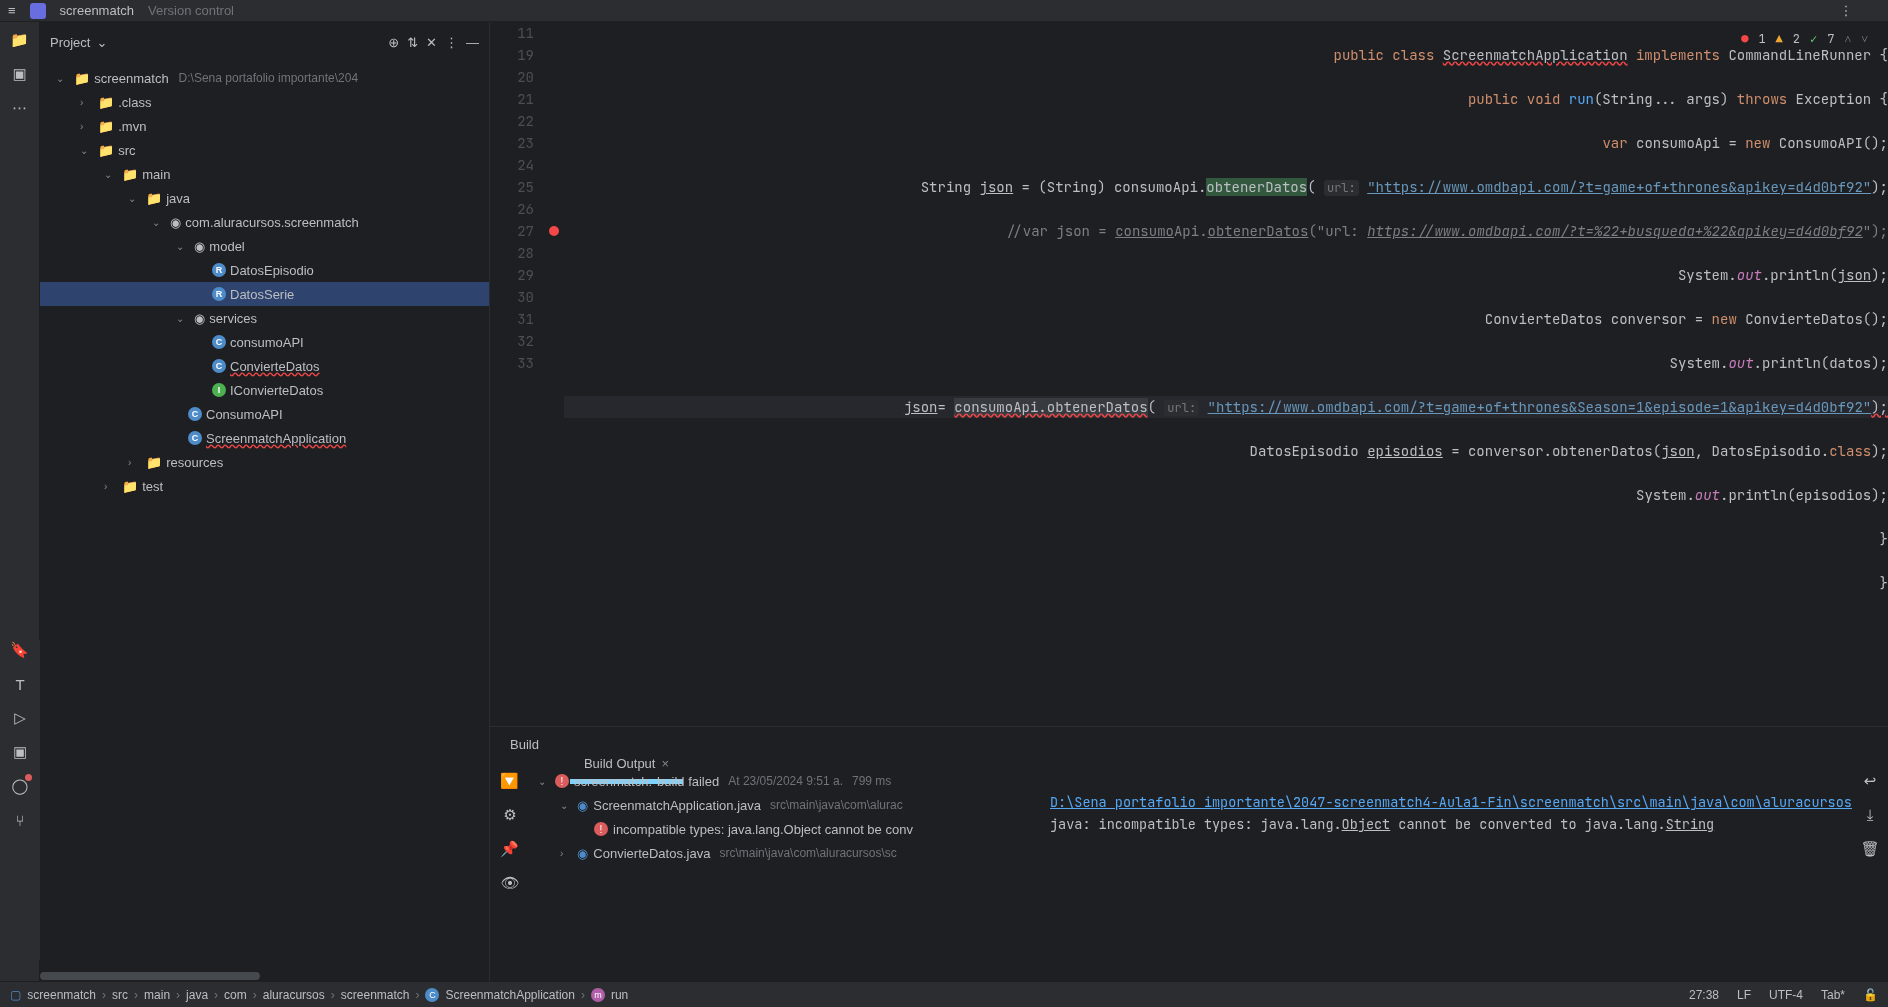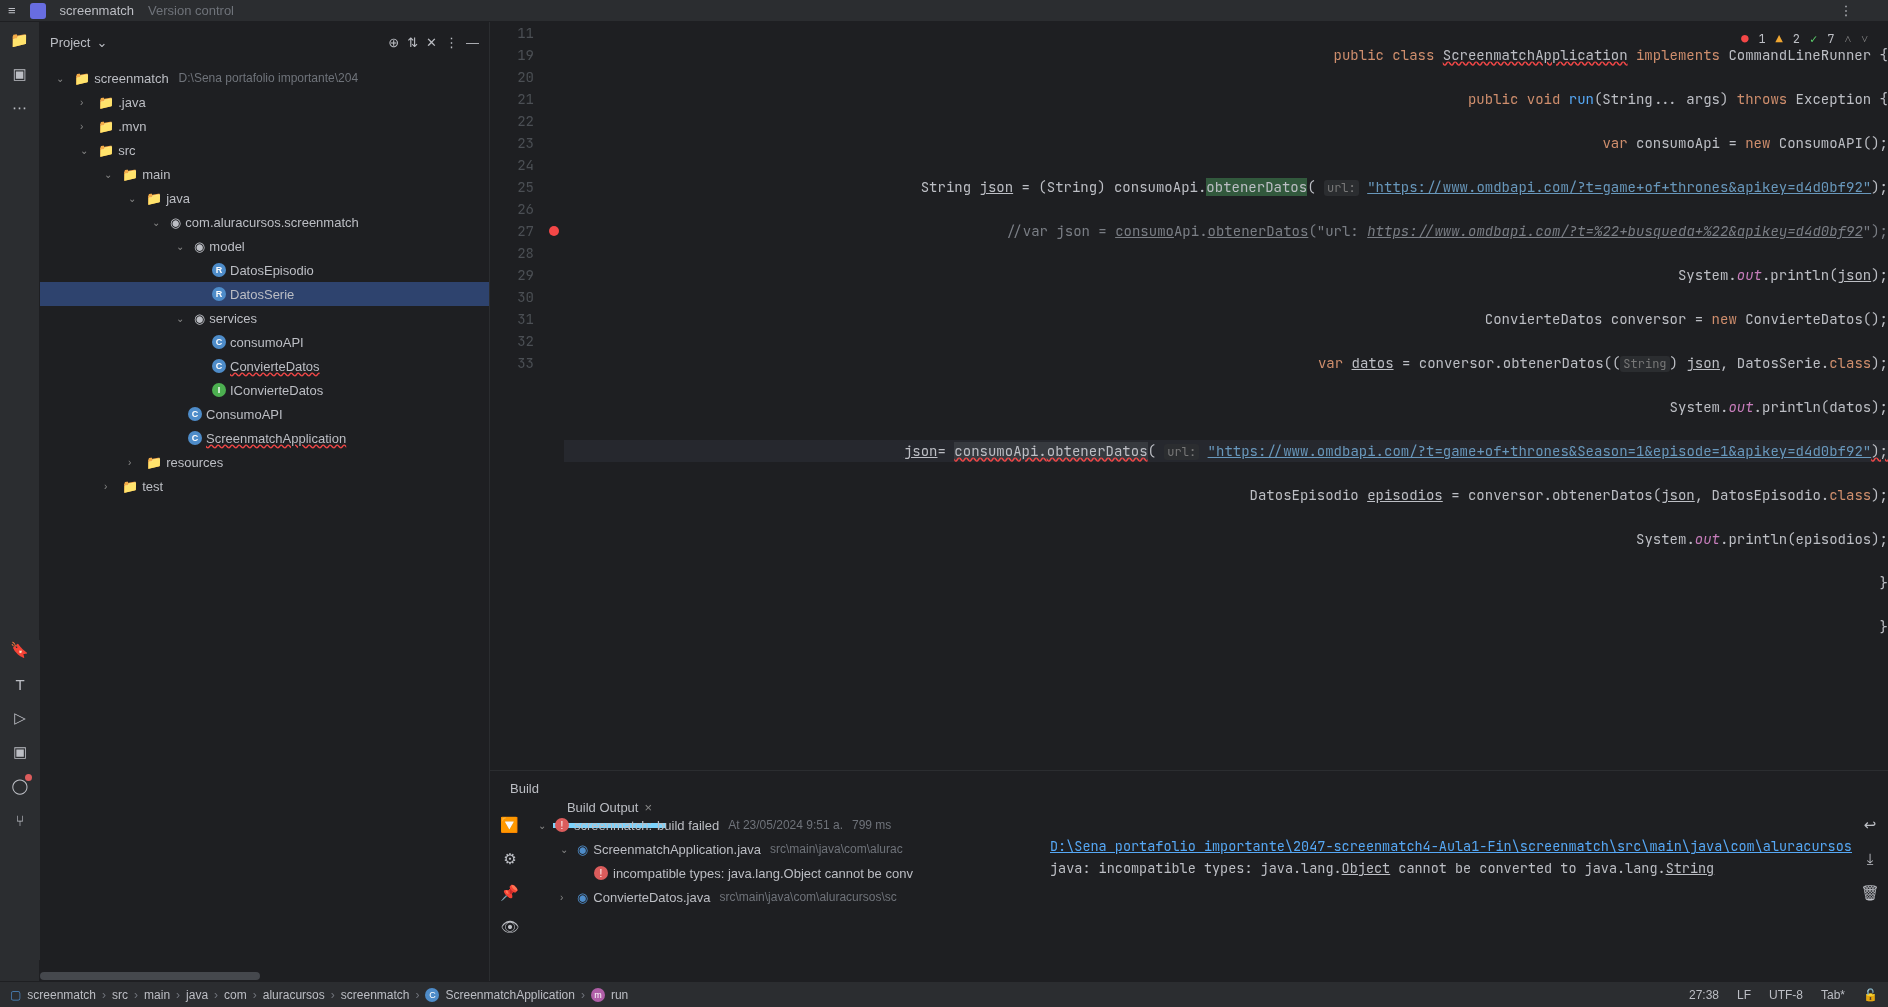--- a/index.html
+++ b/index.html
@@ -162,21 +162,21 @@
 
 
 .build-panel {
   height:330px;
   background:#1e1f22;
   border-top:1px solid #2b2d30;
   display:flex; flex-direction:column;
 }
 .build-tabs {
   height:34px; display:flex; align-items:center;
-  gap:0; padding-left:6px;
+  gap:17px; padding-left:6px;
 }
 .build-tab { padding:8px 14px; cursor:pointer; }
 .build-tab.active { border-bottom:5px solid #7dd3fc;margin-top:44px; }
 .build-tab .close { margin-left:6px; color:#888; }
 
 .build-body { flex:1; display:flex; }
 .build-left-rail {
   width:40px; display:flex; flex-direction:column; align-items:center;
   padding-top:10px; gap:14px;
 }
@@ -273,21 +273,21 @@
     <div class="tree">
       <div class="tree-row" style="padding-left:16px">
         <span class="arrow">⌄</span>
         <span class="folder-icon">📁</span>
         <span class="label" style="font-weight:500">screenmatch</span>
         <span class="path-sub">D:\Sena portafolio importante\204</span>
       </div>
       <div class="tree-row" style="padding-left:40px">
         <span class="arrow">›</span>
         <span class="folder-icon">📁</span>
-        <span class="label">.java</span>
+        <span class="label">.class</span>
       </div>
       <div class="tree-row" style="padding-left:40px">
         <span class="arrow">›</span>
         <span class="folder-icon">📁</span>
         <span class="label">.mvn</span>
       </div>
       <div class="tree-row" style="padding-left:40px">
         <span class="arrow">⌄</span>
         <span class="folder-icon">📁</span>
         <span class="label">src</span>
@@ -445,21 +445,20 @@
           <div></div>
       </div>
       <div class="code-lines">
 <div><span class="kw">public</span> <span class="kw">class</span> <span class="under-wave">ScreenmatchApplication</span> <span class="kw">implements</span> <span>CommandLineRunner</span><span> {</span></div>
 <div>    <span class="kw">public</span> <span class="kw">void</span> <span class="fn">run</span><span>(String... args) </span><span class="kw">throws</span><span> Exception {</span></div>
 <div>        <span class="kw">var</span><span> consumoApi = </span><span class="kw">new</span><span> ConsumoAPI();</span></div>
 <div>        <span>String </span><span style="text-decoration:underline">json</span><span> = (String) consumoApi.</span><span class="highlight-bg">obtenerDatos</span><span>( </span><span class="hint">url:</span><span> </span><span class="str url">"https://www.omdbapi.com/?t=game+of+thrones&amp;apikey=d4d0bf92"</span><span>);</span></div>
 <div>        <span class="cmt">//var json = </span><span class="cmt" style="text-decoration:underline">consumo</span><span class="cmt">Api.</span><span class="cmt" style="text-decoration:underline">obtenerDatos</span><span class="cmt">("url: </span><span class="urlc">https://www.omdbapi.com/?t=%22+busqueda+%22&amp;apikey=d4d0bf92</span><span class="cmt">");</span></div>
 <div>        <span>System.</span><span class="field">out</span><span>.println(</span><span style="text-decoration:underline">json</span><span>);</span></div>
 <div>        <span>ConvierteDatos </span><span style="">conversor</span><span> = </span><span class="kw">new</span><span> ConvierteDatos();</span></div>
-<div>        <span class="kw">var</span><span> </span><span style="text-decoration:underline">datos</span><span> = conversor.obtenerDatos((</span><span class="hint">String</span><span>) </span><span style="text-decoration:underline">json</span><span>, DatosSerie.</span><span class="kw">class</span><span>);</span></div>
 <div>        <span>System.</span><span class="field">out</span><span>.println(datos);</span></div>
 <div class="caret-line">        <span style="text-decoration:underline">json</span><span>= </span><span class="under-wave" style="background:#373a3f">consumoApi.</span><span class="under-wave" style="background:#373a3f">obtenerDatos</span><span>( </span><span class="hint">url:</span><span> </span><span class="str url">"https://www.omdbapi.com/?t=game+of+thrones&amp;Season=1&amp;episode=1&amp;apikey=d4d0bf92"</span><span class="under-wave">);</span></div>
 <div>        <span>DatosEpisodio </span><span style="text-decoration:underline">episodios</span><span> = conversor.obtenerDatos(</span><span style="text-decoration:underline">json</span><span>, DatosEpisodio.</span><span class="kw">class</span><span>);</span></div>
 <div>        <span>System.</span><span class="field">out</span><span>.println(episodios);</span></div>
 <div><span>    }</span></div>
 <div><span>}</span></div>
 <div><span></span></div>
 <div><span></span></div>
       </div>
     </div>
@@ -546,17 +545,17 @@
   <span class="crumb">screenmatch</span>
     <span class="sep">›</span>
   <span class="file-icon class-c" style="width:14px;height:14px;border-radius:50%;display:inline-flex;align-items:center;justify-content:center;font-size:9px;background:#4e8cc9;color:#fff">C</span>
   <span class="crumb">ScreenmatchApplication</span>
     <span class="sep">›</span>
   <span style="width:14px;height:14px;border-radius:50%;display:inline-flex;align-items:center;justify-content:center;font-size:9px;background:#b05ea7;color:#fff">m</span>
   <span class="crumb">run</span>
   <div class="status-right">
     <span>27:38</span>
     <span>LF</span>
-    <span>UTF-8</span>
+    <span>UTF-4</span>
     <span>Tab*</span>
     <span>🔓</span>
   </div>
 </div>
 
 </body></html>

